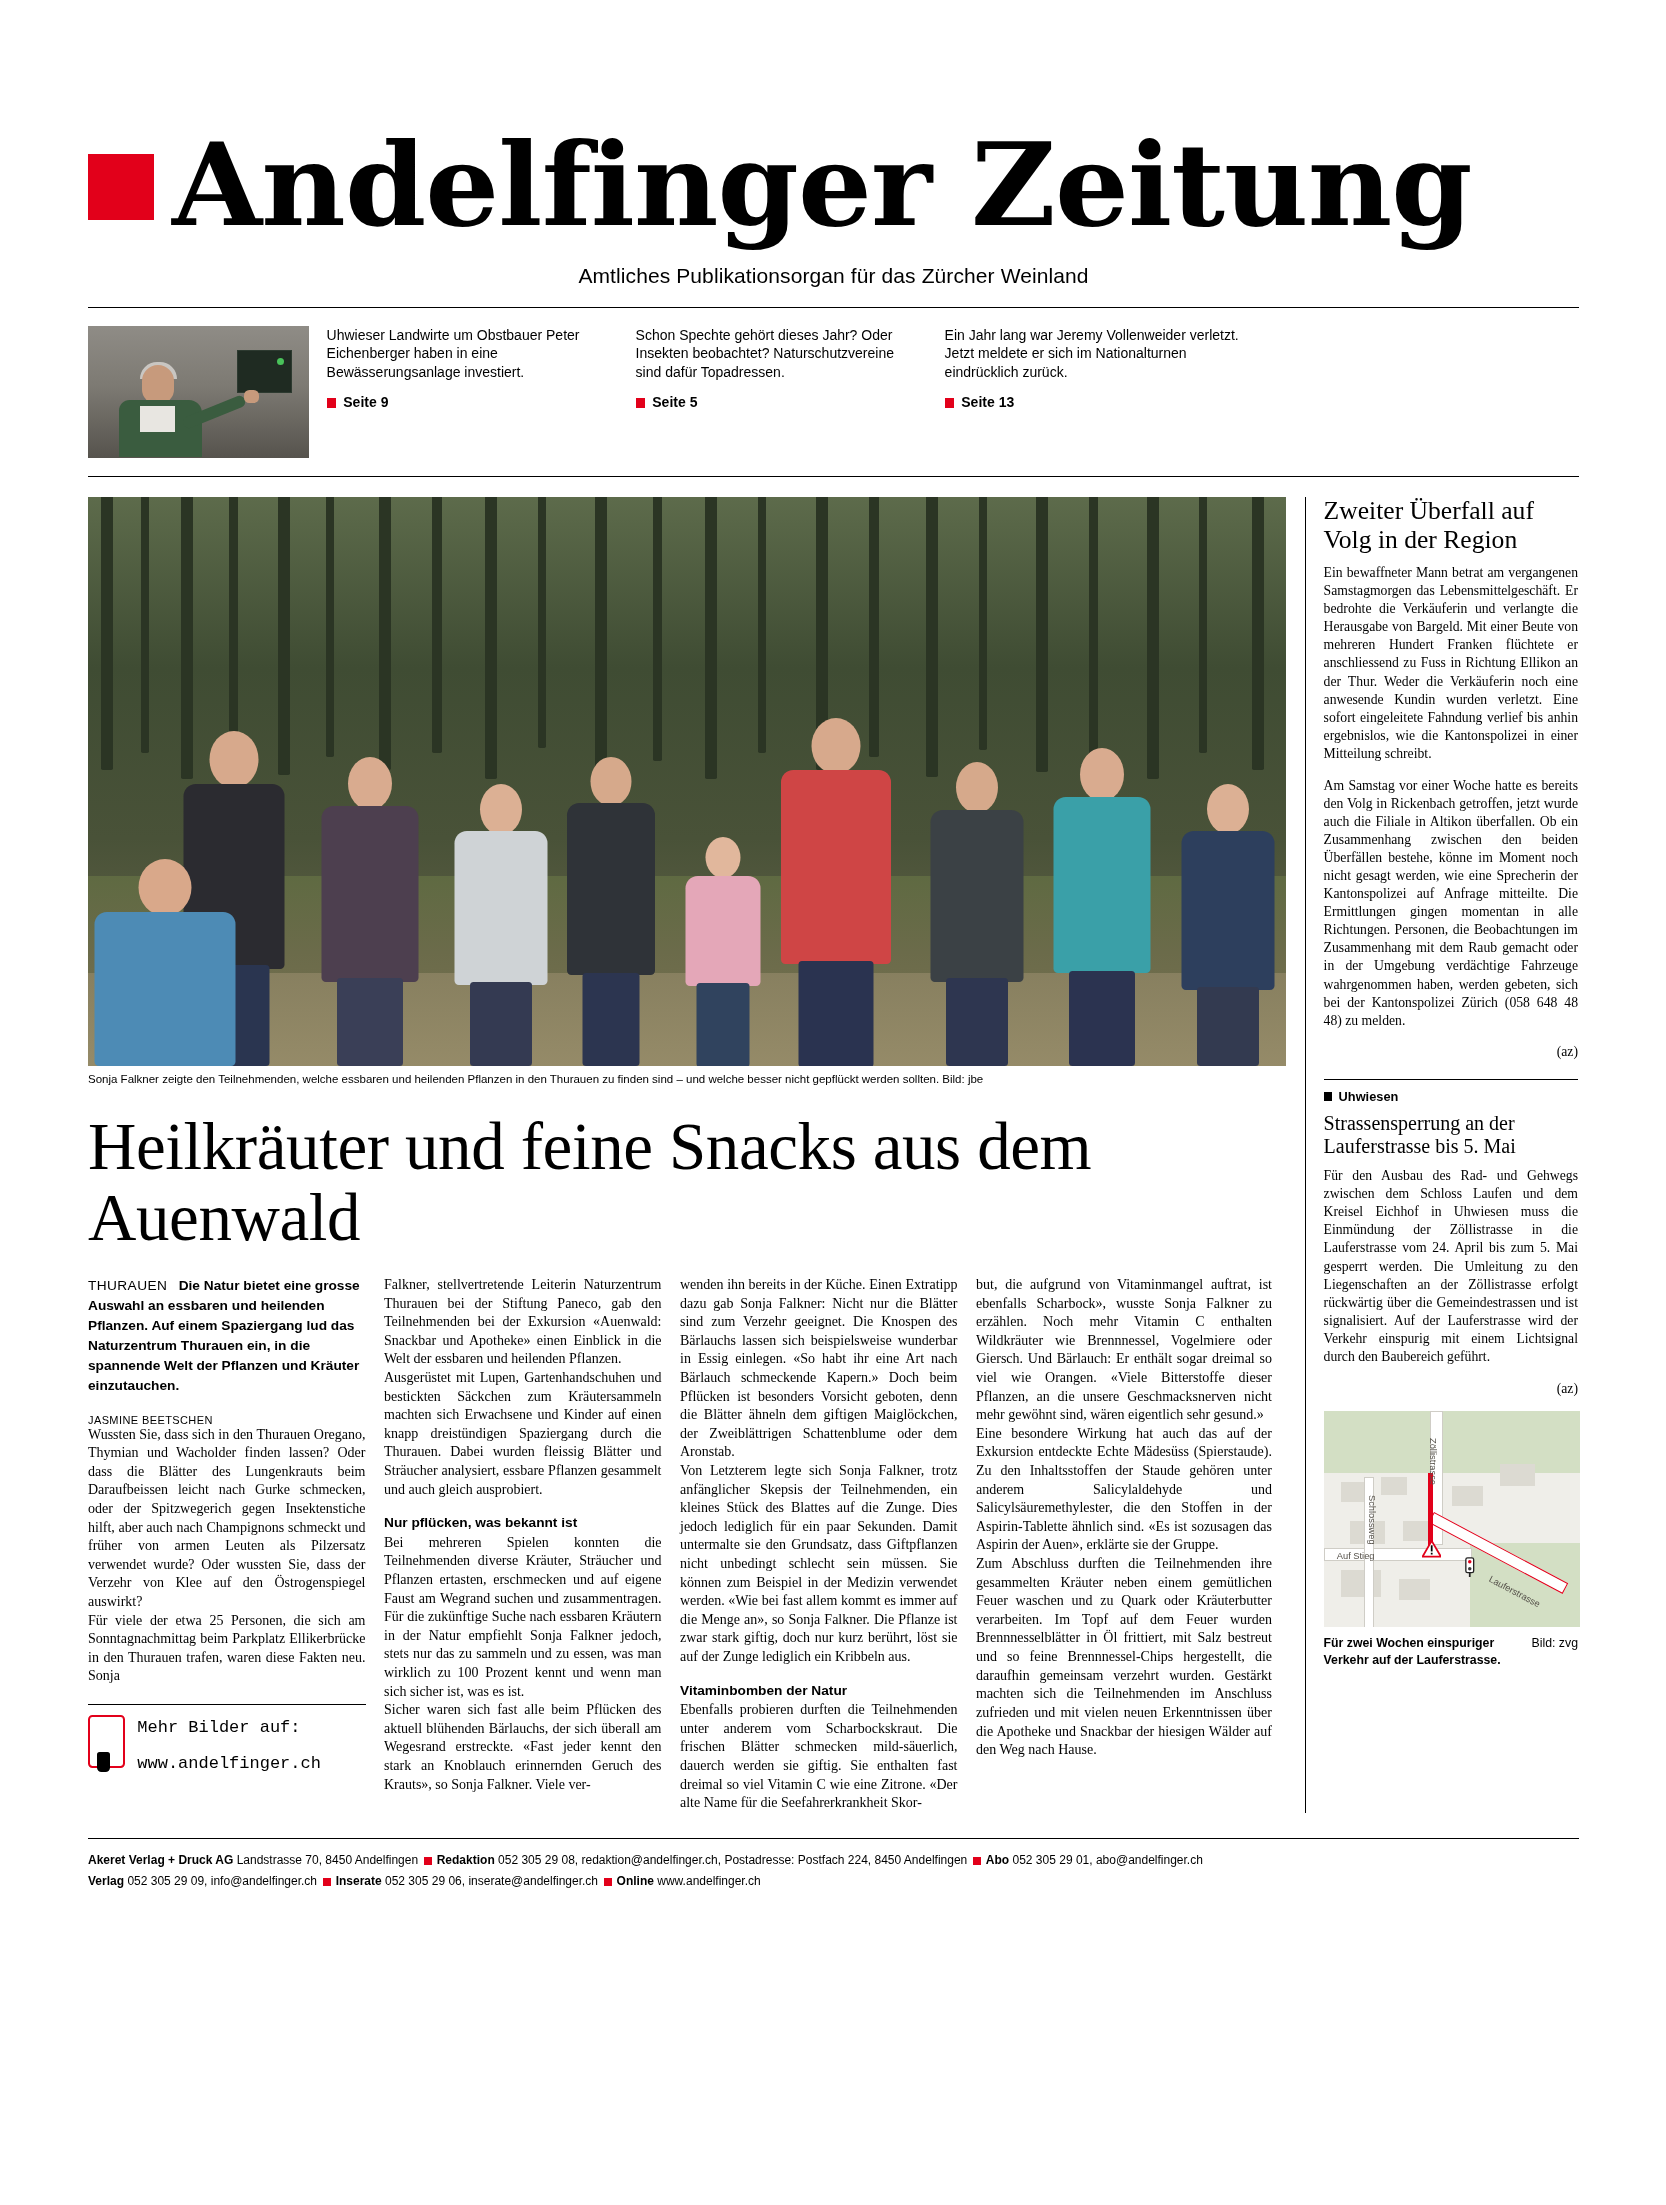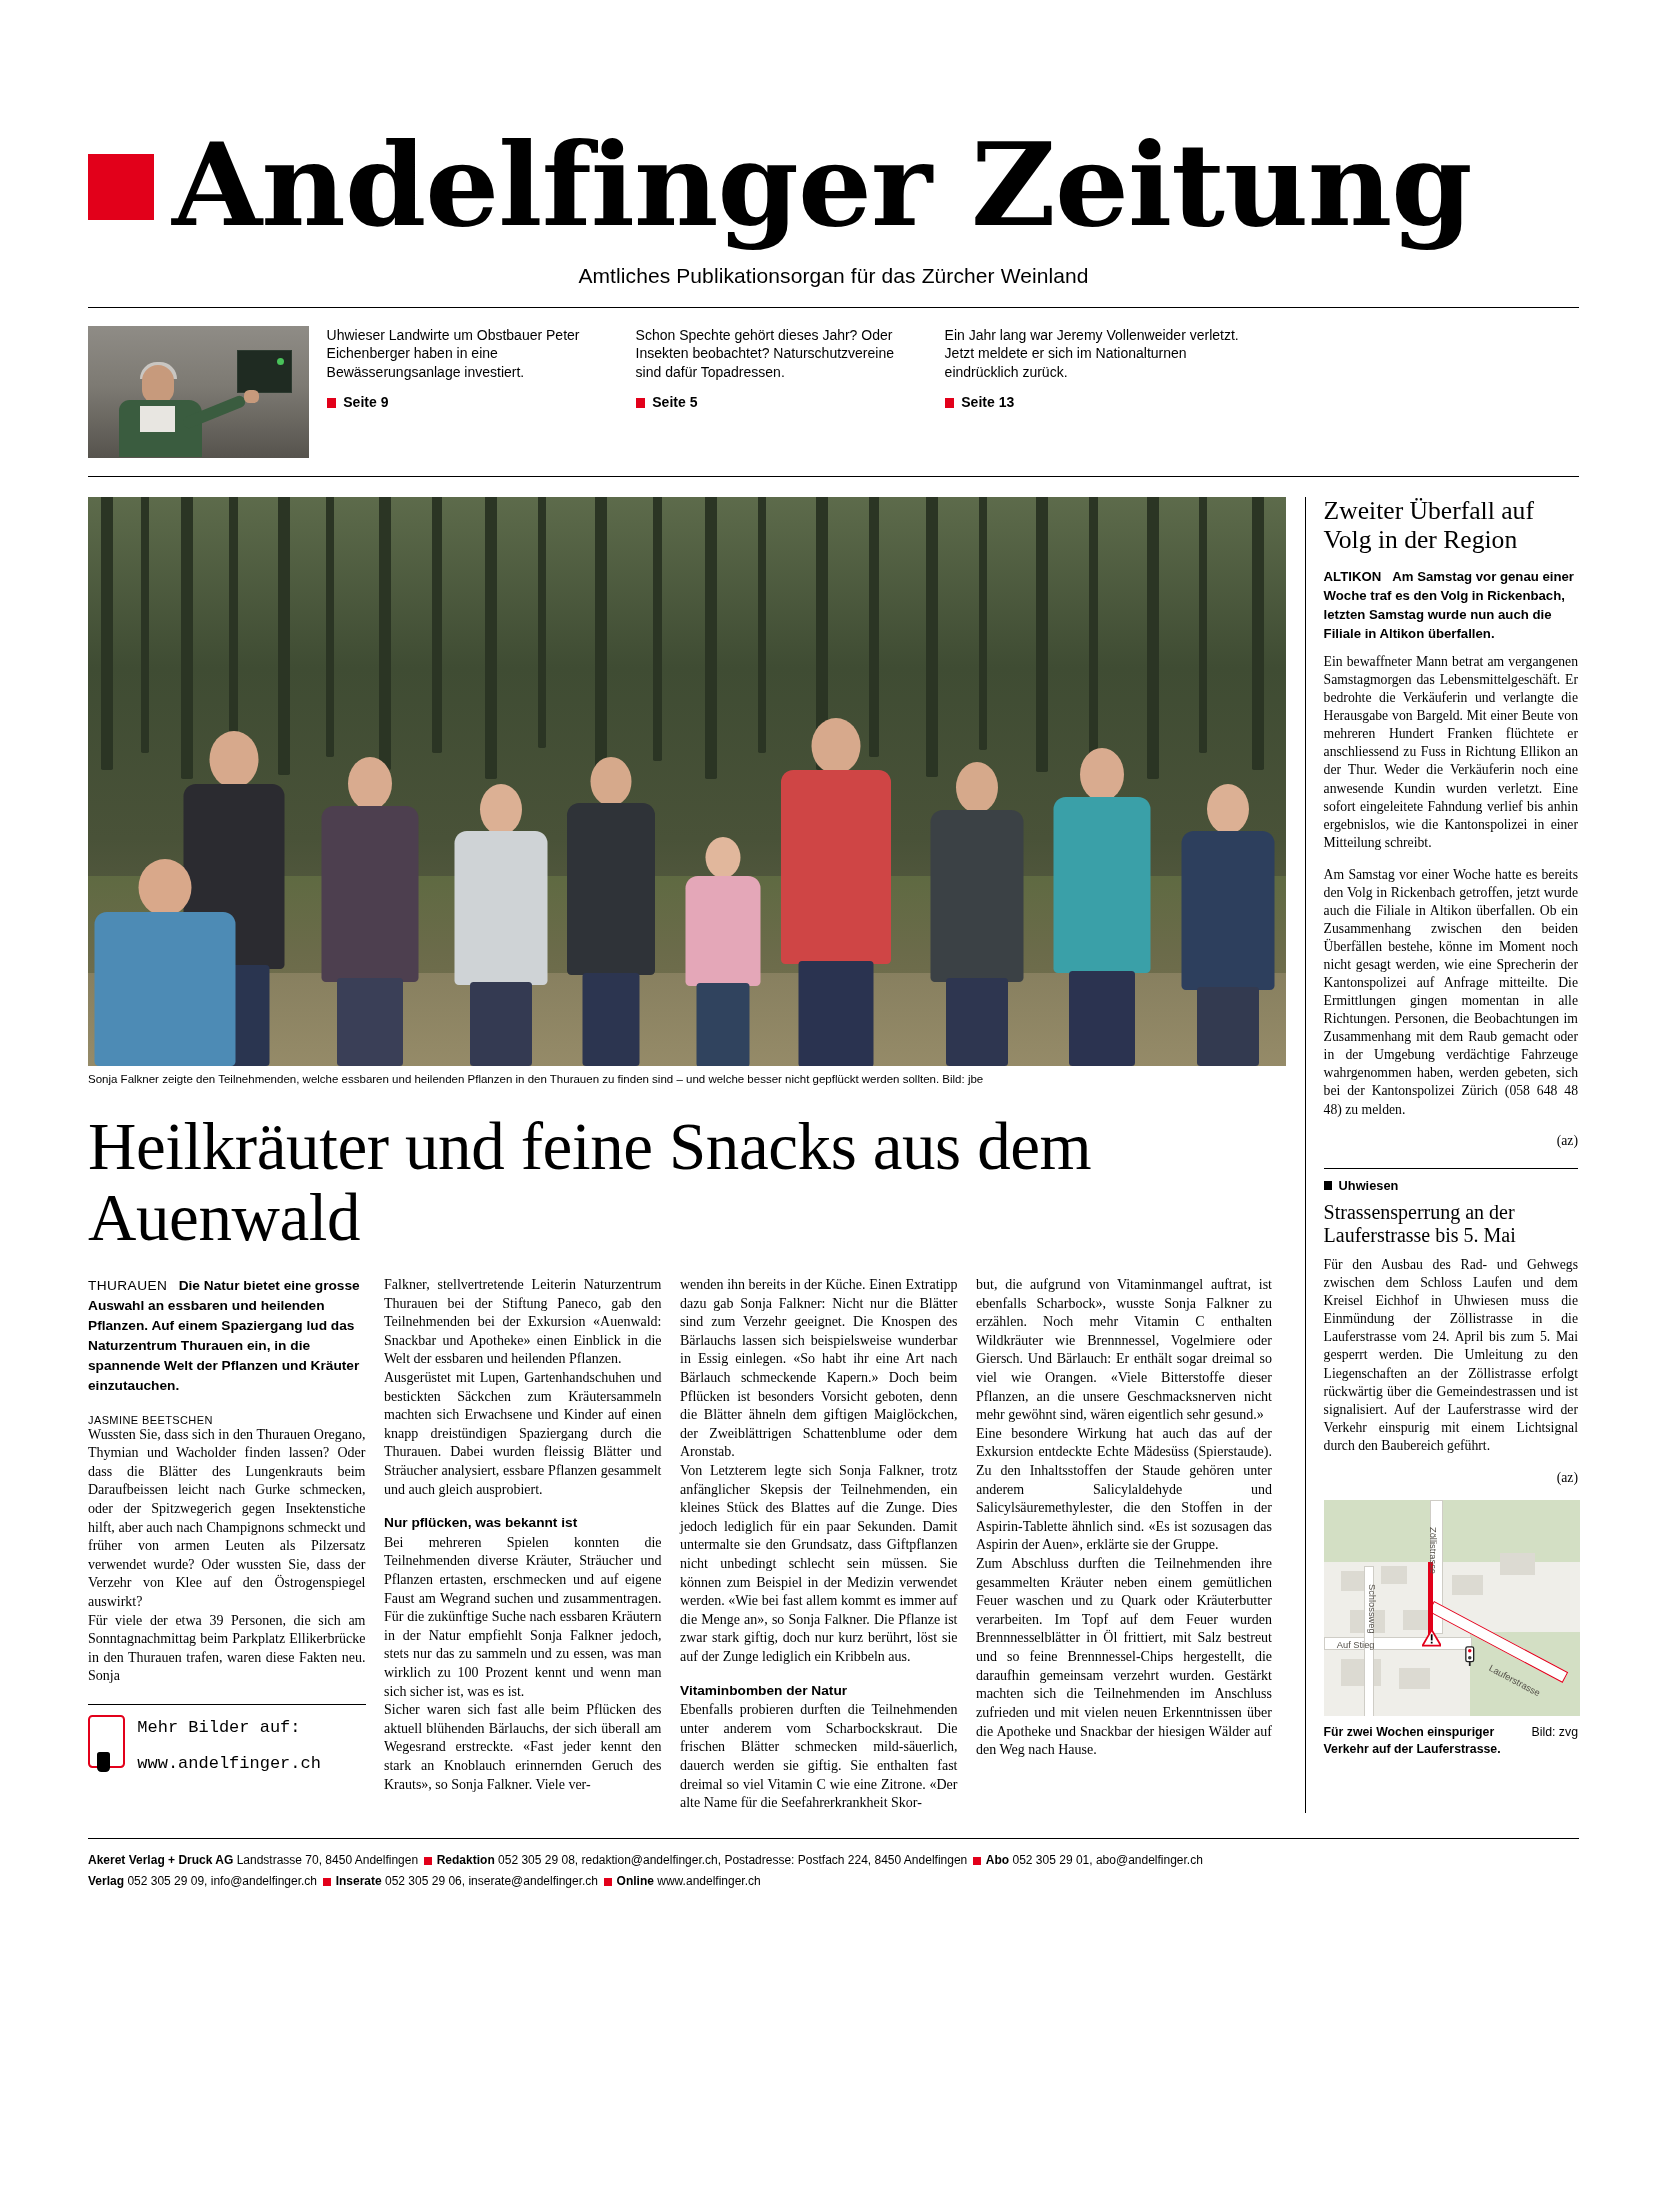--- a/index.html
+++ b/index.html
@@ -394,21 +394,21 @@
 
       <div class="art-cols">
 
         <div class="art-col">
           <div class="lead-par">
             <span class="loc">THURAUEN</span>
             <span>&nbsp;&nbsp;</span><span>Die Natur bietet eine grosse Auswahl an essbaren und heilenden Pflanzen. Auf einem Spaziergang lud das Naturzentrum Thurauen ein, in die spannende Welt der Pflanzen und Kräuter einzutauchen.</span>
           </div>
           <div class="byline">JASMINE BEETSCHEN</div>
           <p class="body-p">Wussten Sie, dass sich in den Thurauen Oregano, Thymian und Wacholder finden lassen? Oder dass die Blätter des Lungenkrauts beim Daraufbeissen leicht nach Gurke schmecken, oder der Spitzwegerich gegen Insektenstiche hilft, aber auch nach Champignons schmeckt und früher von armen Leuten als Pilzersatz verwendet wurde? Oder wussten Sie, dass der Verzehr von Klee auf den Östrogenspiegel auswirkt?</p>
-          <p class="body-p">Für viele der etwa 39 Personen, die sich am Sonntagnachmittag beim Parkplatz Ellikerbrücke in den Thurauen trafen, waren diese Fakten neu. Sonja</p>
+          <p class="body-p">Für viele der etwa 25 Personen, die sich am Sonntagnachmittag beim Parkplatz Ellikerbrücke in den Thurauen trafen, waren diese Fakten neu. Sonja</p>
 
           <div class="promo">
             <div class="promo-icon"></div>
             <div class="promo-text">
               <div>Mehr Bilder auf:</div>
               <div style="height:10.6px"></div>
               <div>www.andelfinger.ch</div>
             </div>
           </div>
         </div>
@@ -431,24 +431,20 @@
         <div class="art-col">
           <p class="body-p">but, die aufgrund von Vitaminmangel auftrat, ist ebenfalls Scharbock», wusste Sonja Falkner zu erzählen. Noch mehr Vitamin C enthalten Wildkräuter wie Brennnessel, Vogelmiere oder Giersch. Und Bärlauch: Er enthält sogar dreimal so viel wie Orangen. «Viele Bitterstoffe dieser Pflanzen, an die unsere Geschmacksnerven nicht mehr gewöhnt sind, wären eigentlich sehr gesund.»</p>
           <p class="body-p">Eine besondere Wirkung hat auch das auf der Exkursion entdeckte Echte Mädesüss (Spierstaude). Zu den Inhaltsstoffen der Staude gehören unter anderem Salicylaldehyde und Salicylsäuremethylester, die den Stoffen in der Aspirin-Tablette ähnlich sind. «Es ist sozusagen das Aspirin der Auen», erklärte sie der Gruppe.</p>
           <p class="body-p">Zum Abschluss durften die Teilnehmenden ihre gesammelten Kräuter neben einem gemütlichen Feuer waschen und zu Quark oder Kräuterbutter verarbeiten. Im Topf auf dem Feuer wurden Brennnesselblätter in Öl frittiert, mit Salz bestreut und so feine Brennnessel-Chips hergestellt, die daraufhin gemeinsam verzehrt wurden. Gestärkt machten sich die Teilnehmenden im Anschluss zufrieden und mit vielen neuen Erkenntnissen über die Apotheke und Snackbar der hiesigen Wälder auf den Weg nach Hause.</p>
         </div>
       </div>
     </div>
 
     <div class="right-col">
       <div class="rc-head">Zweiter Überfall auf Volg in der Region</div>
-      <div class="rc-lead">
-        <span>ALTIKON</span>
-        <span>&nbsp;&nbsp;</span><span>Am Samstag vor genau einer Woche traf es den Volg in Rickenbach, letzten Samstag wurde nun auch die Filiale in Altikon überfallen.</span>
-      </div>
       <p class="rc-body">Ein bewaffneter Mann betrat am vergangenen Samstagmorgen das Lebensmittelgeschäft. Er bedrohte die Verkäuferin und verlangte die Herausgabe von Bargeld. Mit einer Beute von mehreren Hundert Franken flüchtete er anschliessend zu Fuss in Richtung Ellikon an der Thur. Weder die Verkäuferin noch eine anwesende Kundin wurden verletzt. Eine sofort eingeleitete Fahndung verlief bis anhin ergebnislos, wie die Kantonspolizei in einer Mitteilung schreibt.</p>
       <p class="rc-body" style="margin-top:0">Am Samstag vor einer Woche hatte es bereits den Volg in Rickenbach getroffen, jetzt wurde auch die Filiale in Altikon überfallen. Ob ein Zusammenhang zwischen den beiden Überfällen bestehe, könne im Moment noch nicht gesagt werden, wie eine Sprecherin der Kantonspolizei auf Anfrage mitteilte. Die Ermittlungen gingen momentan in alle Richtungen. Personen, die Beobachtungen im Zusammenhang mit dem Raub gemacht oder in der Umgebung verdächtige Fahrzeuge wahrgenommen haben, werden gebeten, sich bei der Kantonspolizei Zürich (058 648 48 48) zu melden.</p>
       <p class="rc-body" style="text-align:right;margin-top:0">(az)</p>
 
       <div class="rc-tag">
         <span class="sq-black"></span>
         <span>Uhwiesen</span>
       </div>
       <div class="rc-head2">Strassensperrung an der Lauferstrasse bis 5. Mai</div>
       <p class="rc-body">Für den Ausbau des Rad- und Gehwegs zwischen dem Schloss Laufen und dem Kreisel Eichhof in Uhwiesen muss die Einmündung der Zöllistrasse in die Lauferstrasse vom 24. April bis zum 5. Mai gesperrt werden. Die Umleitung zu den Liegenschaften an der Zöllistrasse erfolgt rückwärtig über die Gemeindestrassen und ist signalisiert. Auf der Lauferstrasse wird der Verkehr einspurig mit einem Lichtsignal durch den Baubereich geführt.</p>

